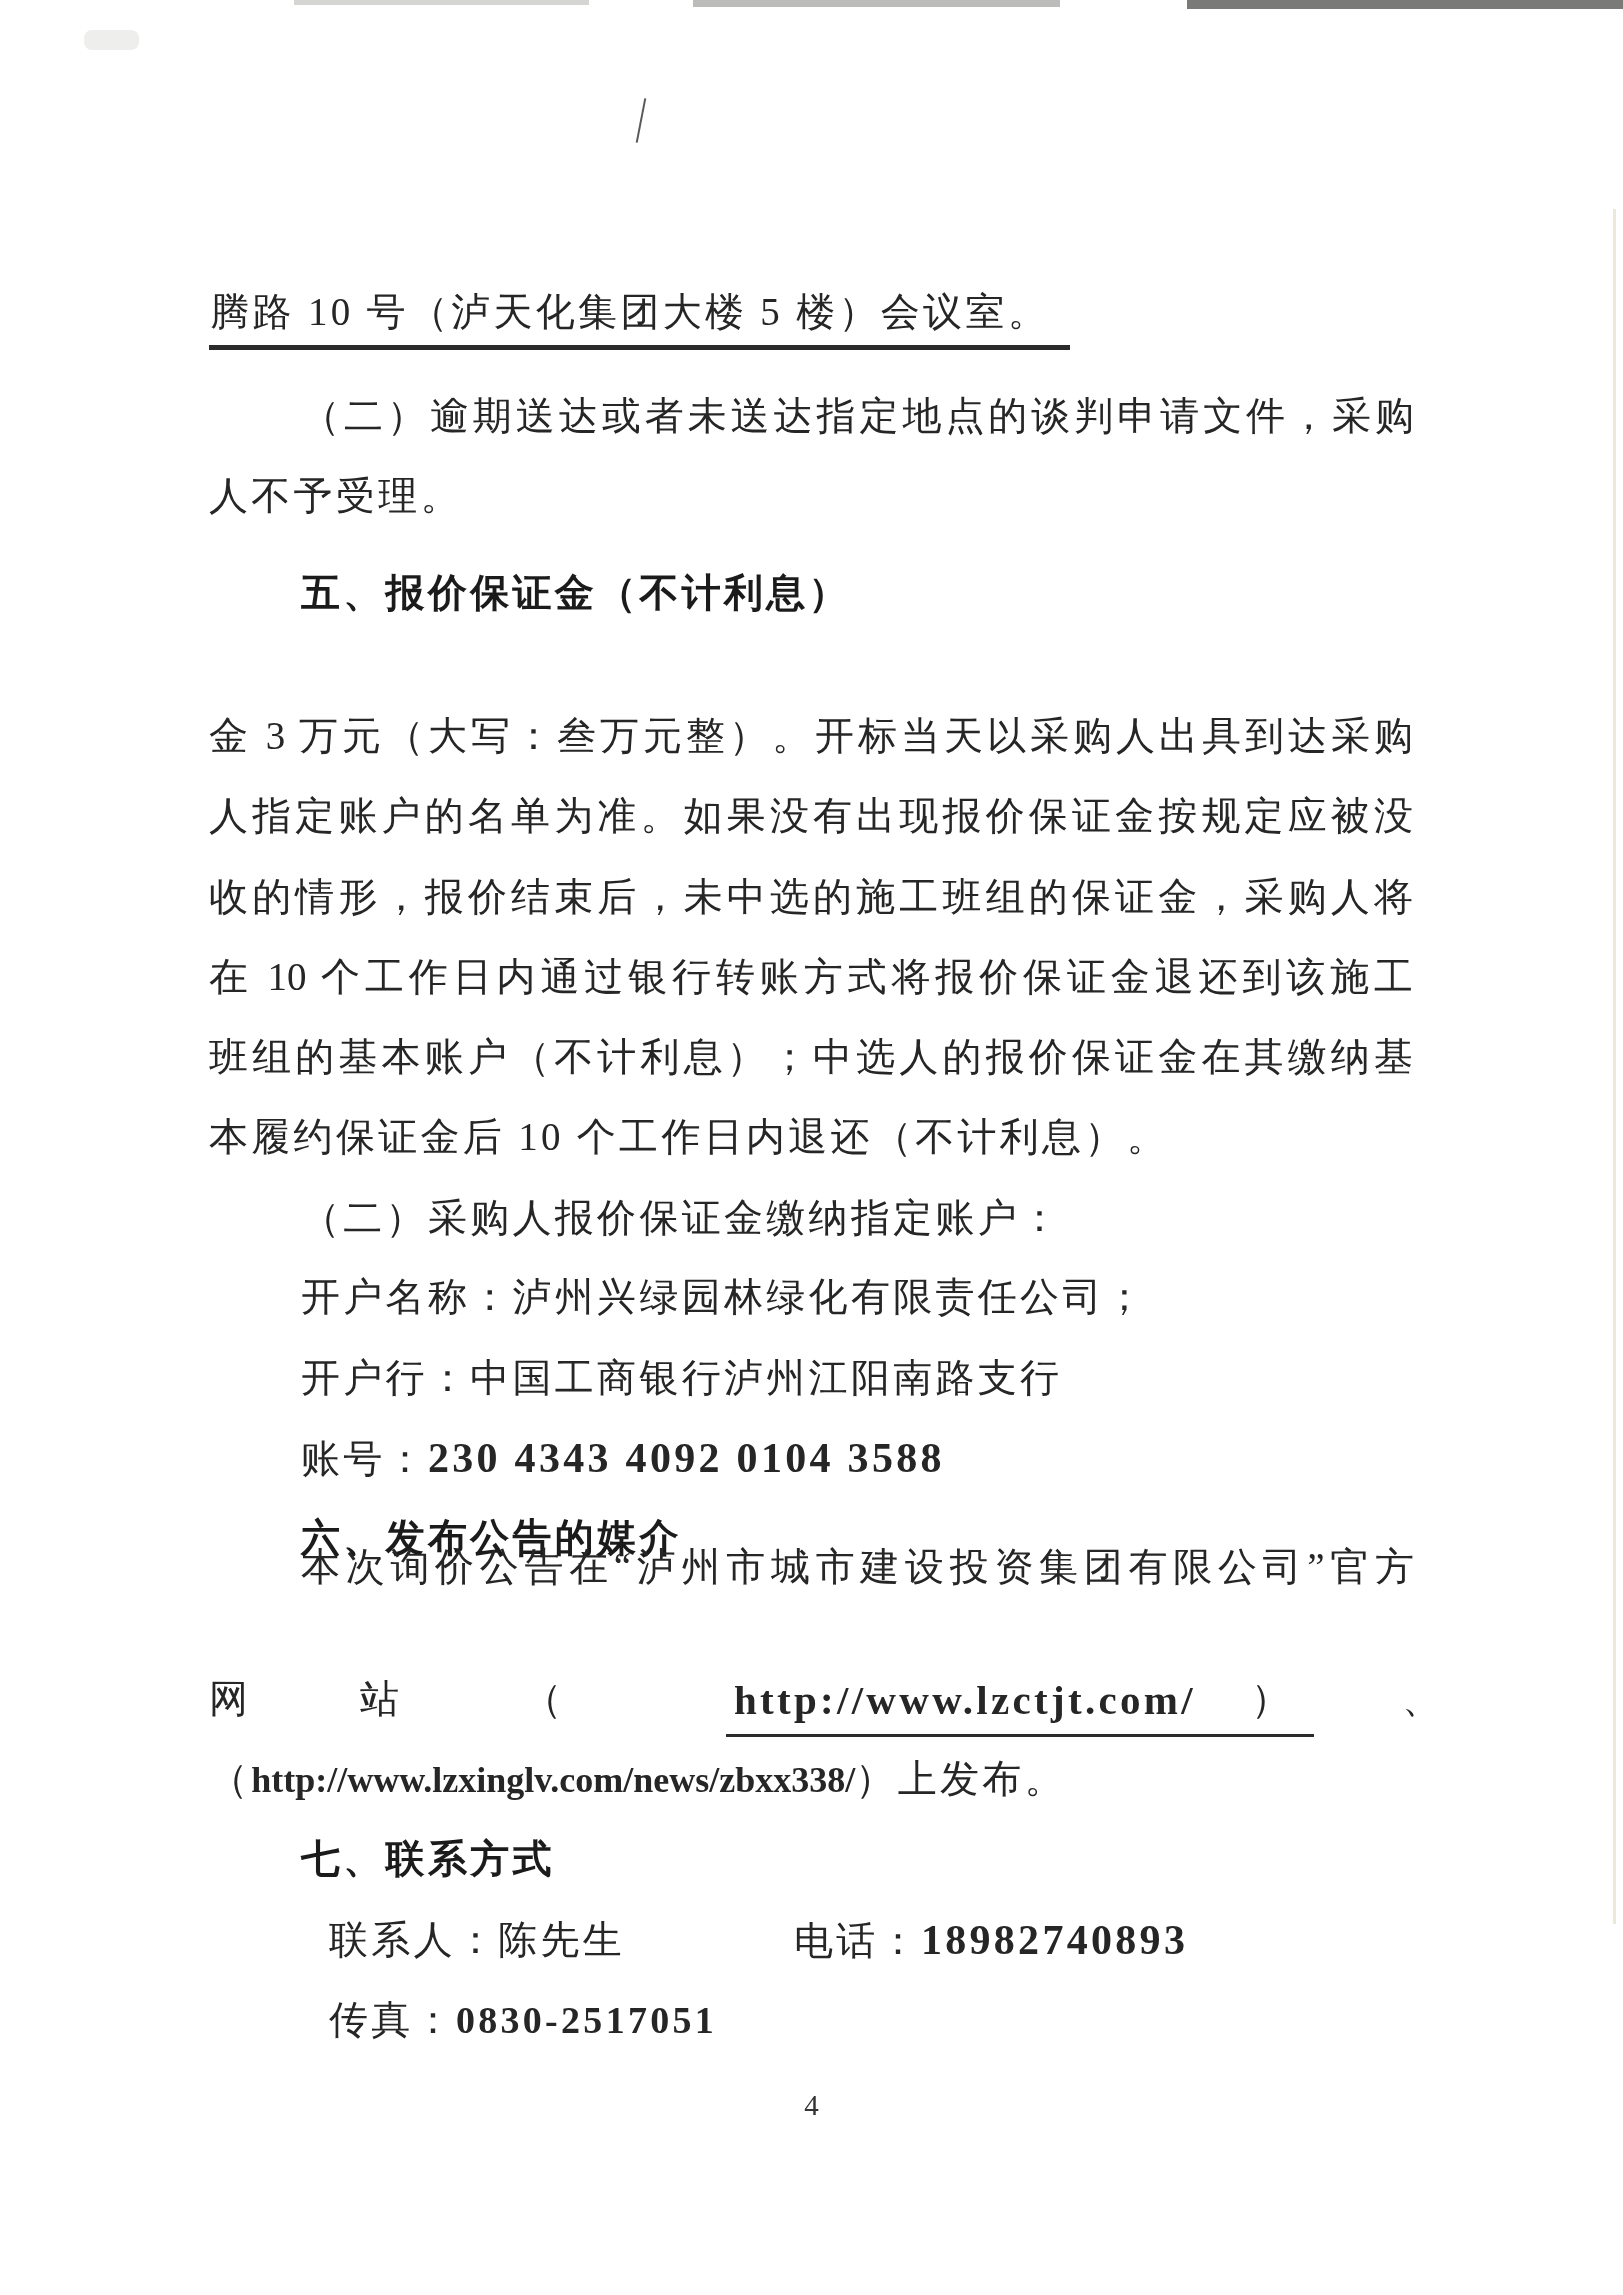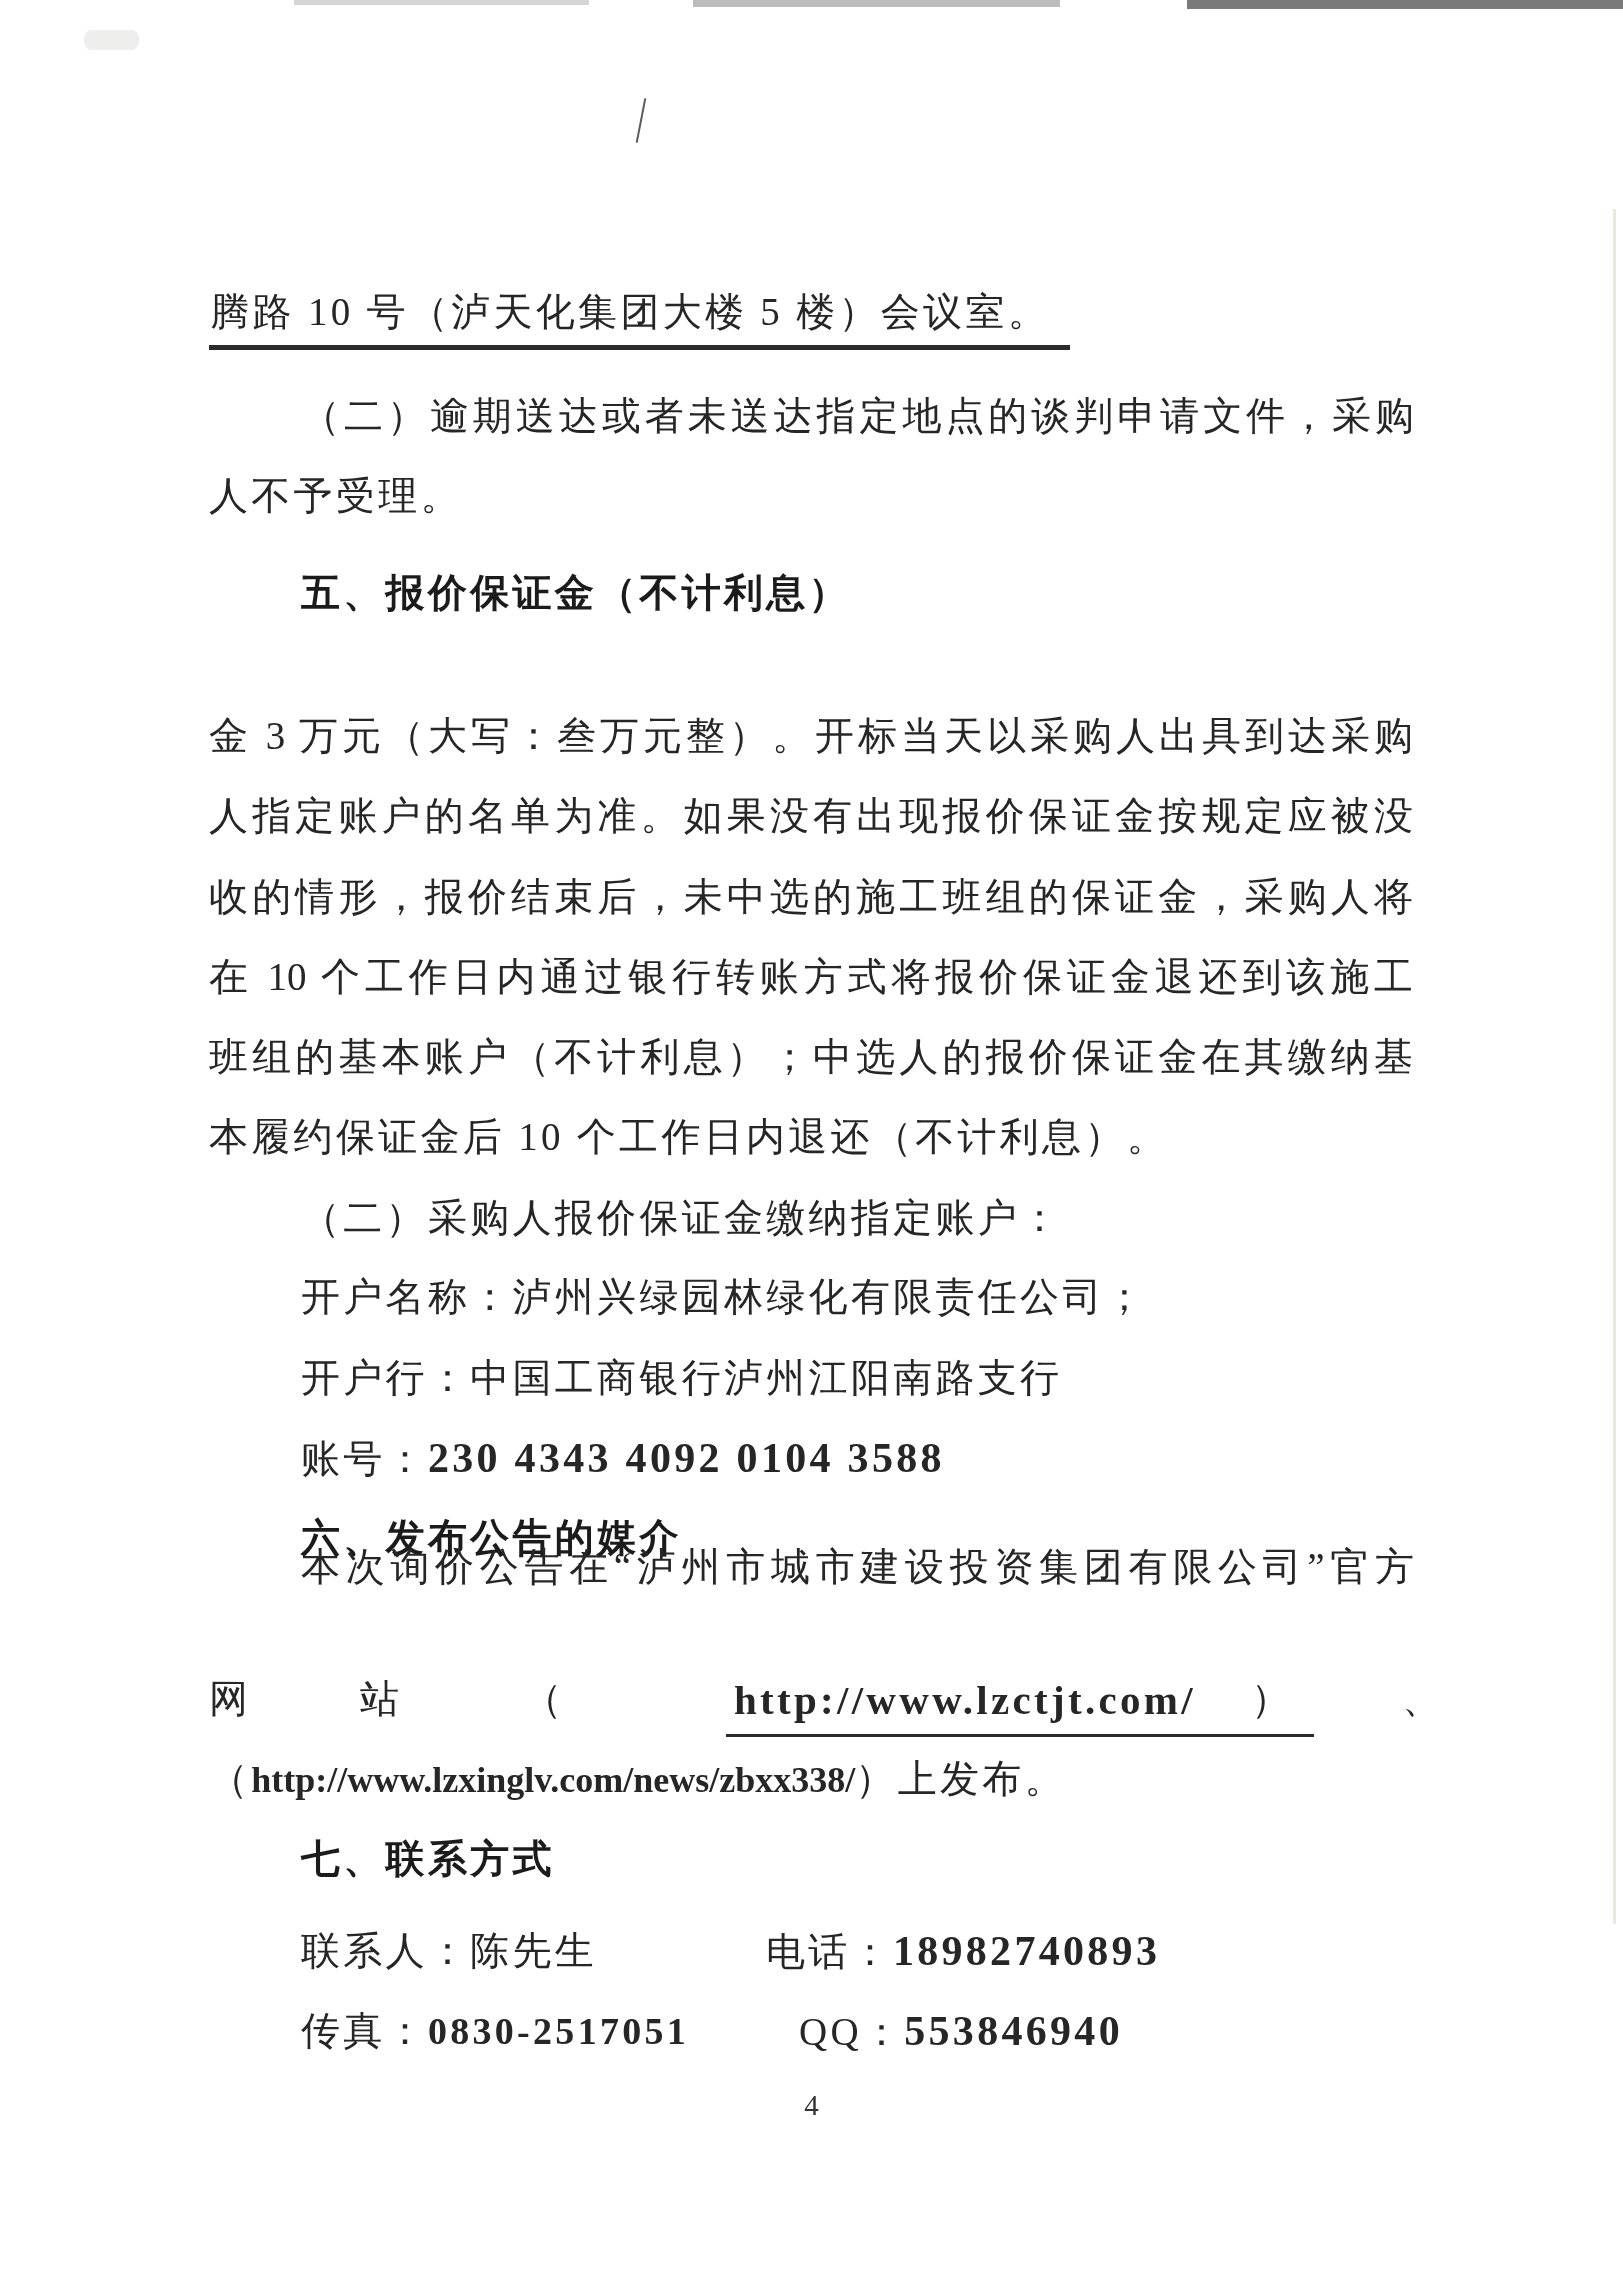--- a/index.html
+++ b/index.html
@@ -45,21 +45,21 @@
   .urlline > span{position:absolute;top:0;}
   .url-underlined{
     display:inline-block;
     font-size:41px;
     font-weight:600;
     border-bottom:3.9px solid #2b2b2b;
     padding:1.3px 118px 9.2px 7.9px;
   }
   .url-plain{font-weight:600;}
   .contact-row{left:0;width:1623px;height:59px;}
-  .contact-row > span{position:absolute;top:12px;letter-spacing:3.3px;}
+  .contact-row > span{position:absolute;top:1px;letter-spacing:3.3px;margin-left:28px;}
   .pagenum{
     position:absolute;
     left:0;width:1623px;
     text-align:center;
     font-size:29px;
     color:#333;
     letter-spacing:0;
   }
   
   .art{position:absolute;pointer-events:none;}
@@ -123,19 +123,18 @@
 
   <div class="ln hd ind" style="top:1834px">七、联系方式</div>
 
   <div class="ln contact-row" style="top:1914px">
     <span style="left:301px"><span>联系人：</span><span>陈先生</span></span>
     <span style="left:766px"><span>电话：</span><span class="num" style="font-size:42px">18982740893</span></span>
   </div>
 
   <div class="ln contact-row" style="top:1994px">
     <span style="left:301px"><span>传真：</span><span class="num" style="font-size:38px">0830-2517051</span></span>
-    <span style="left:799px"><span>QQ：</span><span class="num" style="font-size:42px">553846940</span></span>
   </div>
 
   <div class="pagenum" style="top:2089px">4</div>
 
 </div>
 
 
 </body></html>

